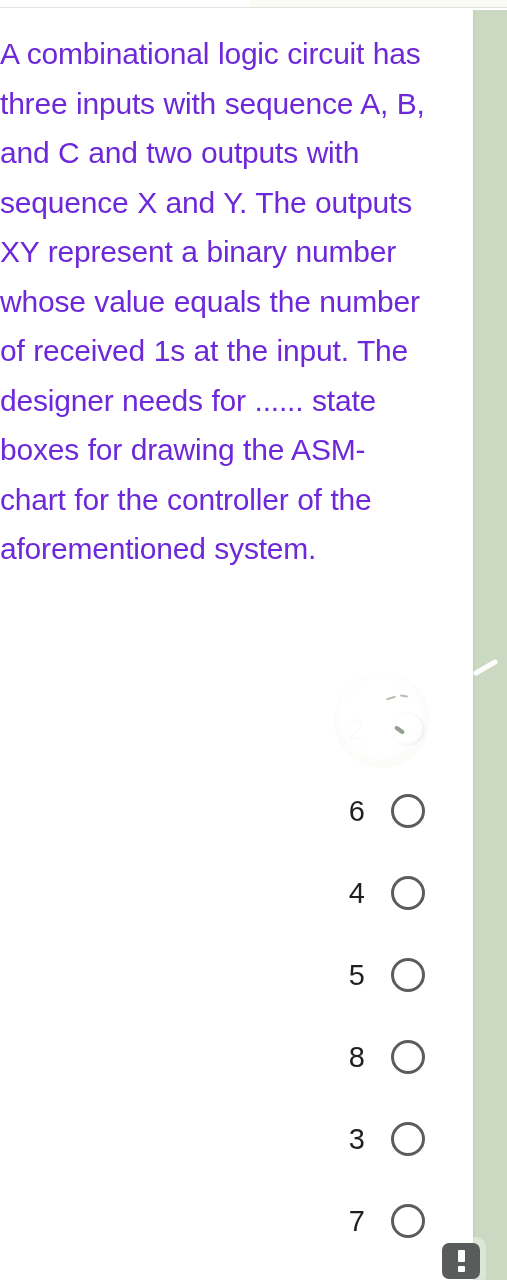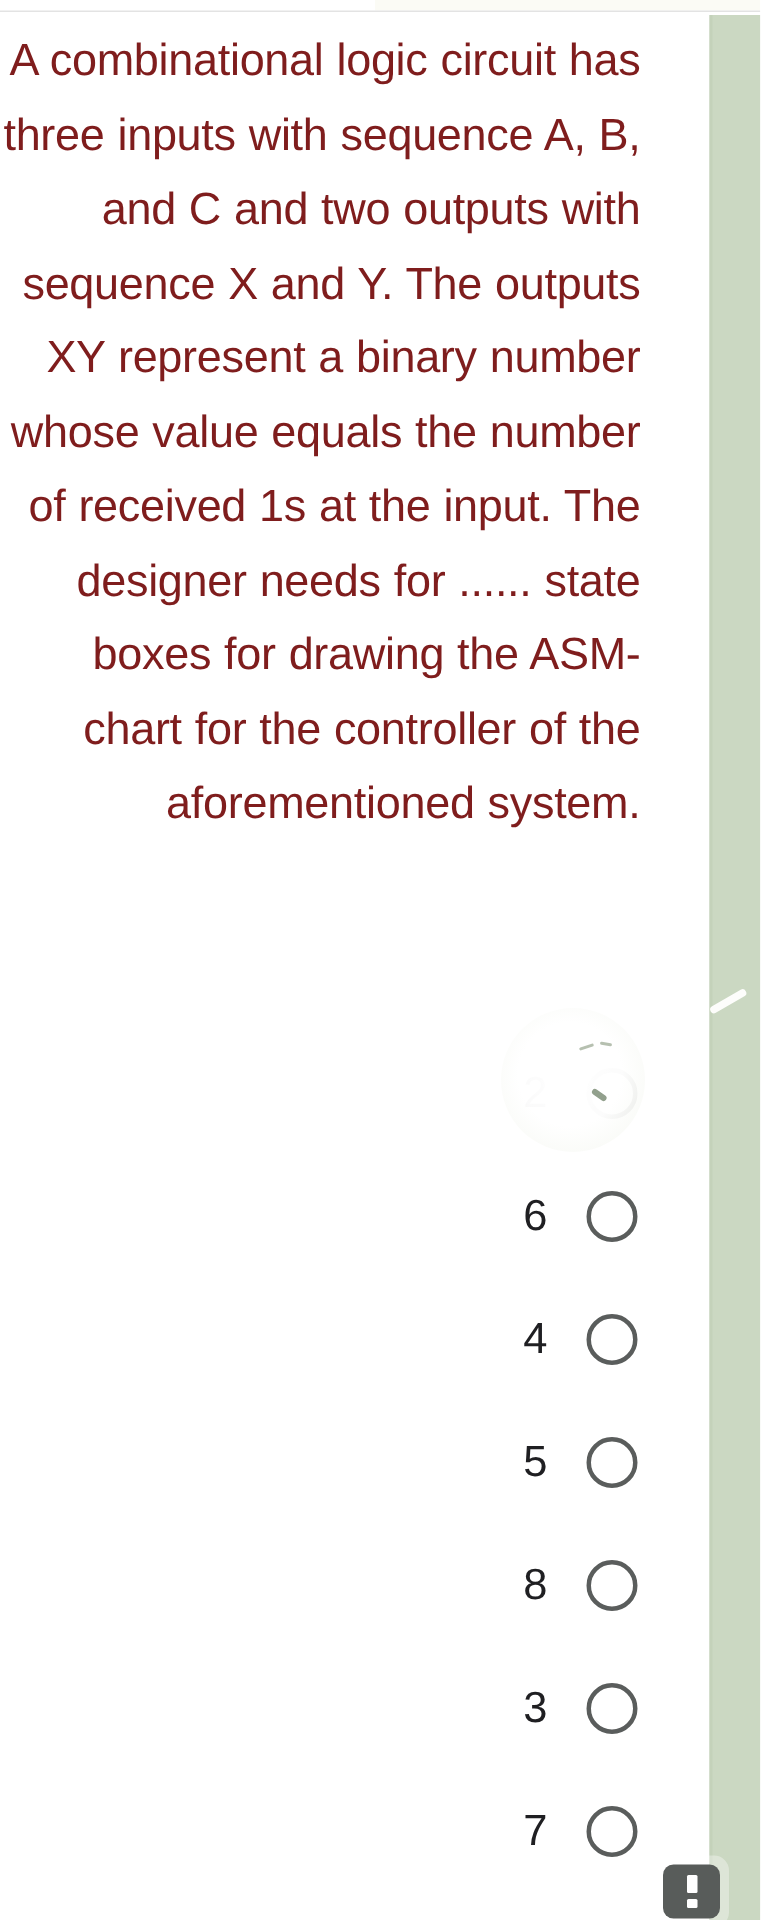--- a/index.html
+++ b/index.html
@@ -78,25 +78,25 @@
     border-radius: 3px;
     transform: rotate(-30deg);
     transform-origin: 50% 50%;
     display: block;
   }
 
   
   .question {
     position: absolute;
     left: 0;
-    top: 16px;
+    top: 29px;
     width: 427px;
-    text-align: right;
+    text-align: left;
     direction: rtl;
-    color: #7f1d1d;
+    color: #6d28d9;
     font-size: 30px;
     line-height: 49.5px;
     letter-spacing: -0.2px;
     word-spacing: 0.5px;
   }
   .question span {
     direction: ltr;
     unicode-bidi: embed;
   }
 

